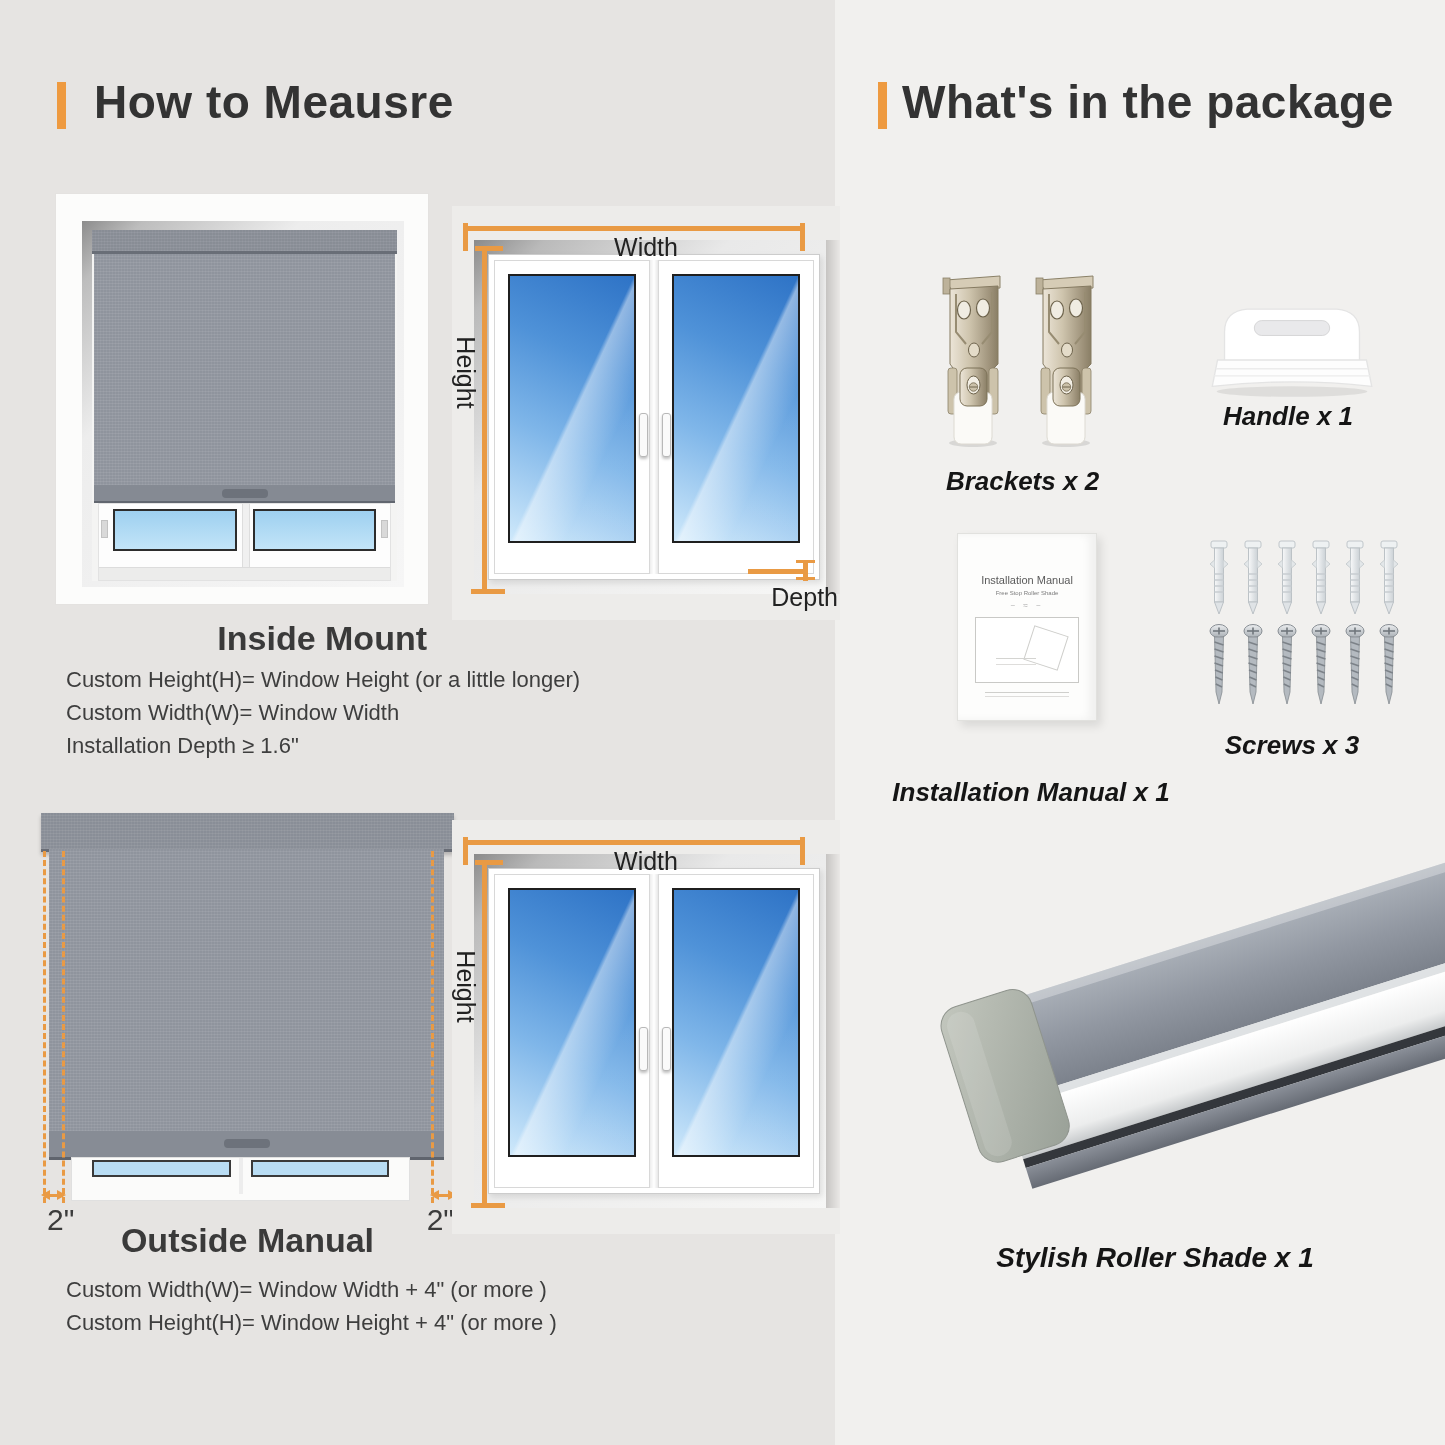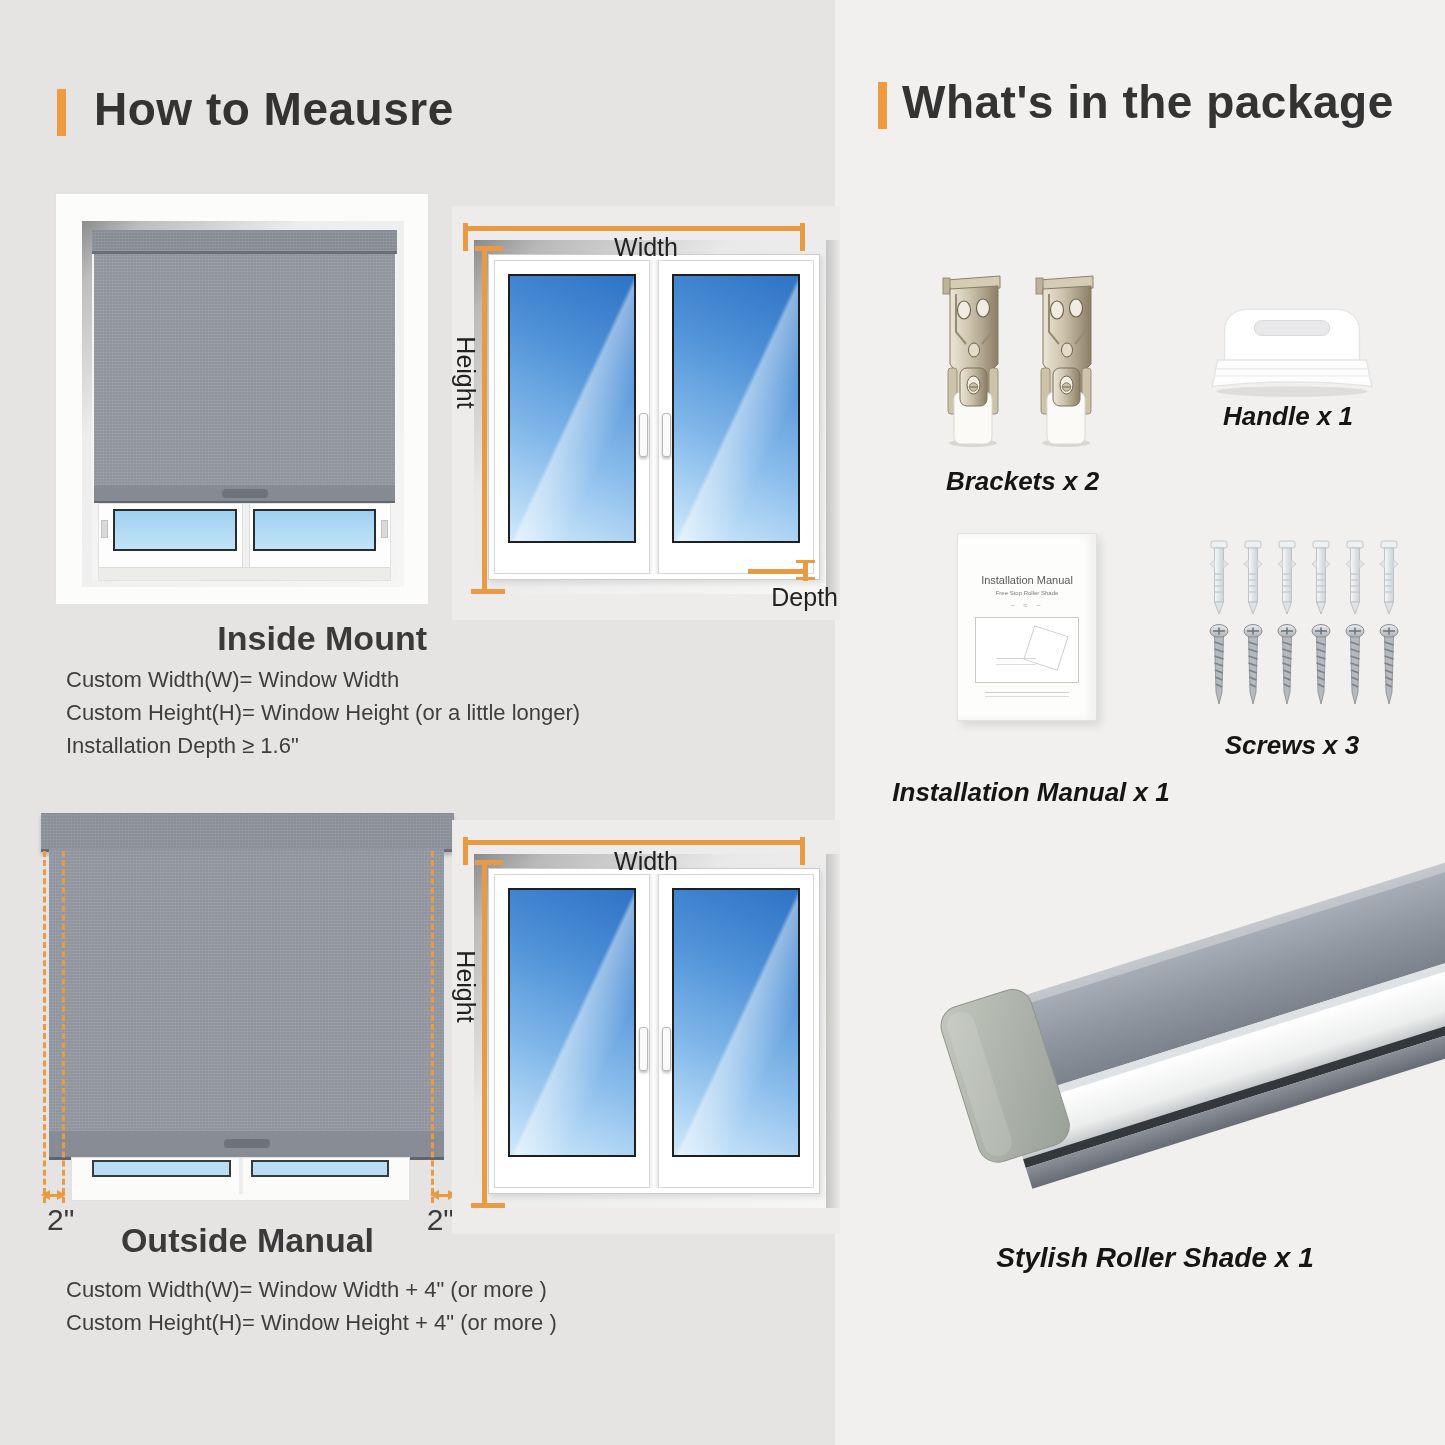--- a/index.html
+++ b/index.html
@@ -192,21 +192,21 @@
       <g id="screwShape">
         <ellipse cx="11" cy="7" rx="9" ry="6.5" fill="url(#screwGrad)" stroke="#878d93" stroke-width="1"></ellipse>
         <line x1="5" y1="7" x2="17" y2="7" stroke="#70767c" stroke-width="1.6"></line>
         <line x1="11" y1="3.5" x2="11" y2="10.5" stroke="#70767c" stroke-width="1.6"></line>
         <polygon points="6.5,13 15.5,13 14,68 11,80 8,68" fill="#b4bac0" stroke="#858b91" stroke-width="0.8"></polygon>
         <path d="M6.5 18 L15.5 21 M6.5 25 L15.5 28 M6.5 32 L15.5 35 M6.5 39 L15 42 M7 46 L14.8 49 M7.4 53 L14.4 56 M7.8 60 L14 63" stroke="#7c8288" stroke-width="1.6"></path>
       </g>
     </defs>
   </svg>
 
-  <div class="sec-heading" style="left:57px;top:83px;gap:28px;">
+  <div class="sec-heading" style="left:57px;top:76px;gap:28px;">
     <div class="accent-bar"></div>
     <h1>How to Meausre</h1>
   </div>
 
   <div class="photo" id="photo-inside">
     <div class="reveal">
       <div class="reveal-inner">
         <div class="shade-head fabric"></div>
         <div class="shade-body fabric"></div>
         <div class="shade-bar">
@@ -244,22 +244,22 @@
     <div class="wd-width-line"></div>
     <div class="wd-width-label">Width</div>
     <div class="wd-height-line"></div>
     <div class="wd-height-label">Height</div>
     <div class="wd-depth-line"></div>
     <div class="wd-depth-label">Depth</div>
   </div>
 
   <div class="mount-title" id="title-inside">Inside Mount</div>
   <div class="mount-lines" id="lines-inside">
+    <div>Custom Height(H)= Window Height (or a little longer)</div>
     <div>Custom Width(W)= Window Width</div>
-    <div>Custom Height(H)= Window Height (or a little longer)</div>
     <div>Installation Depth ≥ 1.6"</div>
   </div>
 
   <div class="photo" id="photo-outside">
     <div class="out-head fabric"></div>
     <div class="out-fabric fabric"></div>
     <div class="out-bar">
       <div class="bar-grip"></div>
     </div>
     <div class="out-window">

